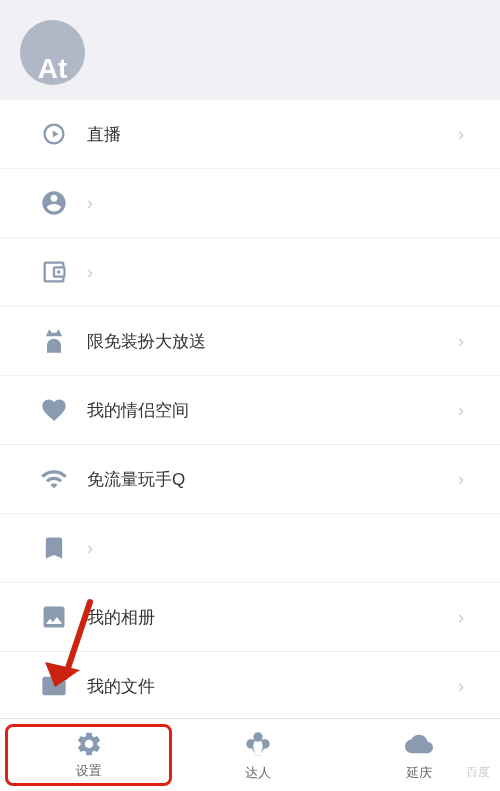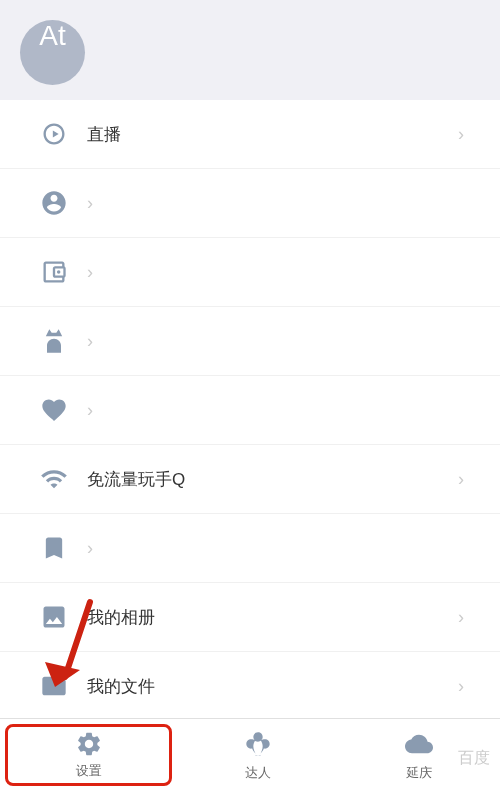--- a/index.html
+++ b/index.html
@@ -29,25 +29,25 @@
       align-items: center;
       min-height: 100px;
     }
 
     .avatar-circle {
       width: 65px;
       height: 65px;
       border-radius: 50%;
       background: #b0b8c8;
       display: flex;
-      align-items: flex-start;
+      align-items: flex-end;
       justify-content: center;
       font-size: 28px;
       color: #fff;
-      font-weight: normal;
+      font-weight: bold;
       margin-right: 15px;
       flex-shrink: 0;
     }
 
     
     .menu-list {
       flex: 1;
       background: #fff;
       overflow-y: auto;
     }
@@ -138,23 +138,23 @@
       position: absolute;
       left: 30px;
       bottom: 85px;
       z-index: 20;
       pointer-events: none;
     }
 
     
     .watermark {
       position: absolute;
-      bottom: 22px;
+      bottom: 10px;
       right: 10px;
-      font-size: 16px;
+      font-size: 12px;
       color: #ccc;
       z-index: 5;
       margin-left: 16px;
     }
   </style>
 </head>
 <body>
 
 <div class="screen">
 
@@ -194,29 +194,31 @@
       </div>
       <span class="menu-arrow">›</span>
     </div>
 
     <div class="menu-item">
       <div class="menu-icon">
         <svg viewBox="0 0 24 24">
             <path d="M16 2l3 6H5l3-6 2 3h4l2-3zm-4 8c-3.31 0-6 2.69-6 6v6h12v-6c0-3.31-2.69-6-6-6z"></path>
           </svg>
       </div>
+      <span class="menu-label">限免装扮大放送</span>
       <span class="menu-arrow">›</span>
     </div>
 
     <div class="menu-item">
       <div class="menu-icon">
         <svg viewBox="0 0 24 24">
             <path d="M12 21.35l-1.45-1.32C5.4 15.36 2 12.28 2 8.5 2 5.42 4.42 3 7.5 3c1.74 0 3.41.81 4.5 2.09C13.09 3.81 14.76 3 16.5 3 19.58 3 22 5.42 22 8.5c0 3.78-3.4 6.86-8.55 11.54L12 21.35z"></path>
           </svg>
       </div>
+      <span class="menu-label">我的情侣空间</span>
       <span class="menu-arrow">›</span>
     </div>
 
     <div class="menu-item">
       <div class="menu-icon">
         <svg viewBox="0 0 24 24">
             <path d="M1 9l2 2c4.97-4.97 13.03-4.97 18 0l2-2C16.93 2.93 7.08 2.93 1 9zm8 8l3 3 3-3c-1.65-1.66-4.34-1.66-6 0zm-4-4l2 2c2.76-2.76 7.24-2.76 10 0l2-2C15.14 9.14 8.87 9.14 5 13z"></path>
           </svg>
       </div>
       <span class="menu-label">免流量玩手Q</span>

